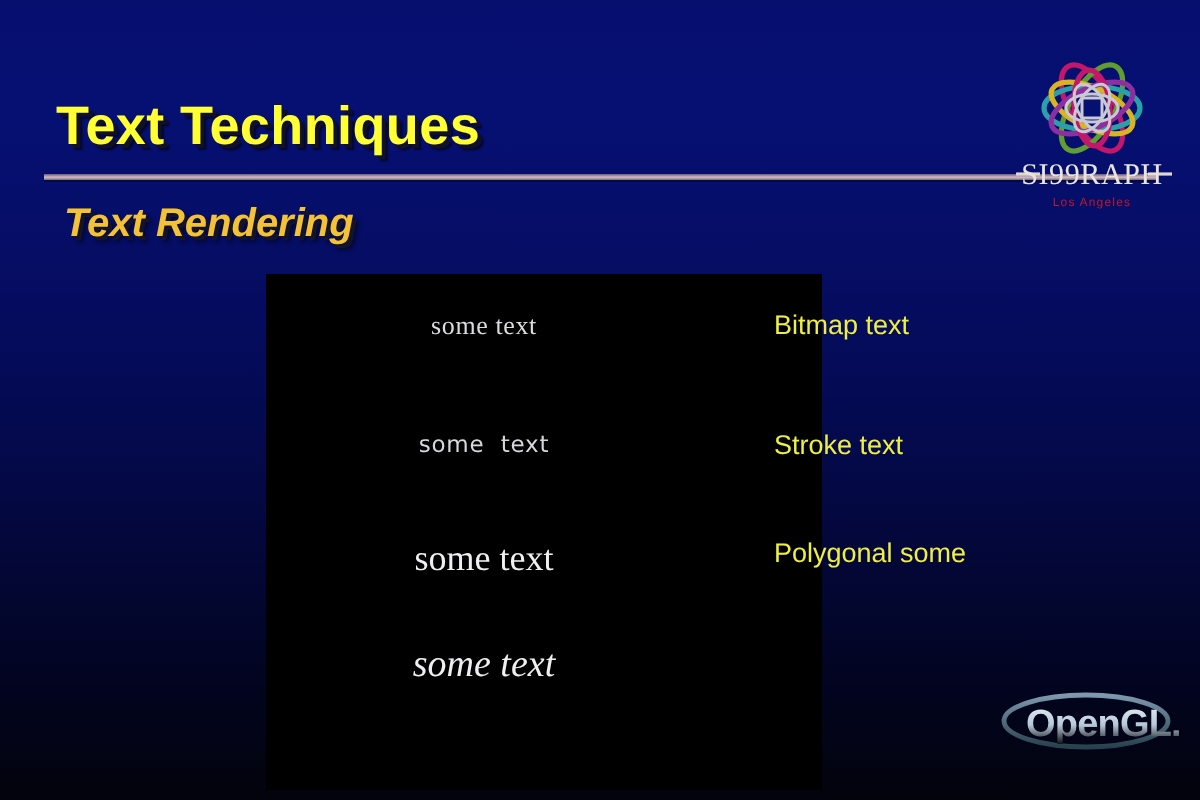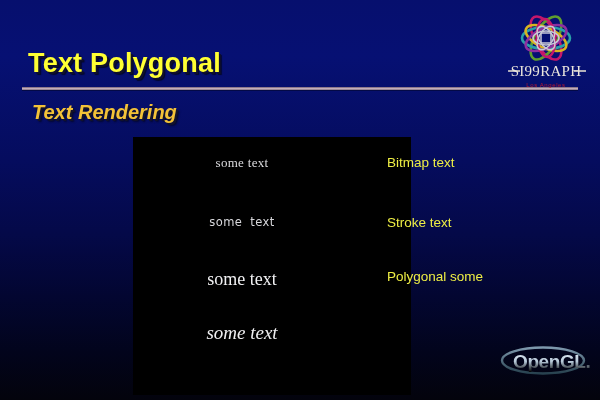--- a/index.html
+++ b/index.html
@@ -59,21 +59,21 @@
     font-style: italic;
     color: #f3c237;
     text-shadow: 2px 2px 0 #13132b, 3px 3px 2px rgba(0,0,0,.55);
     white-space: nowrap;
   }
 
   
   #siggraph-logo {
     position: absolute;
     left: 500px;
-    top: 0;
+    top: 16px;
     width: 92px;
     height: 92px;
   }
   #siggraph-logo svg { display: block; }
 
   
   #demo-panel {
     position: absolute;
     left: 133px;
     top: 137px;
@@ -145,21 +145,21 @@
     width: 96px;
     height: 33px;
   }
   #opengl-logo svg { display: block; }
 </style>
 </head>
 <body>
 
 <div id="slide">
 
-  <div id="title">Text Polygonal</div>
+  <div id="title">Text Techniques</div>
 
   <div id="divider"></div>
 
   <div id="subtitle">Text Rendering</div>
 
   <div id="siggraph-logo">
     <svg width="92" height="92" viewBox="0 0 92 92" xmlns="http://www.w3.org/2000/svg">
       <g fill="none" stroke-width="2.6" transform="translate(46,38)">
         <ellipse rx="24" ry="11" stroke="#c3176b" transform="rotate(60)"></ellipse>
         <ellipse rx="24" ry="11" stroke="#5f9e2f" transform="rotate(-60)"></ellipse>

